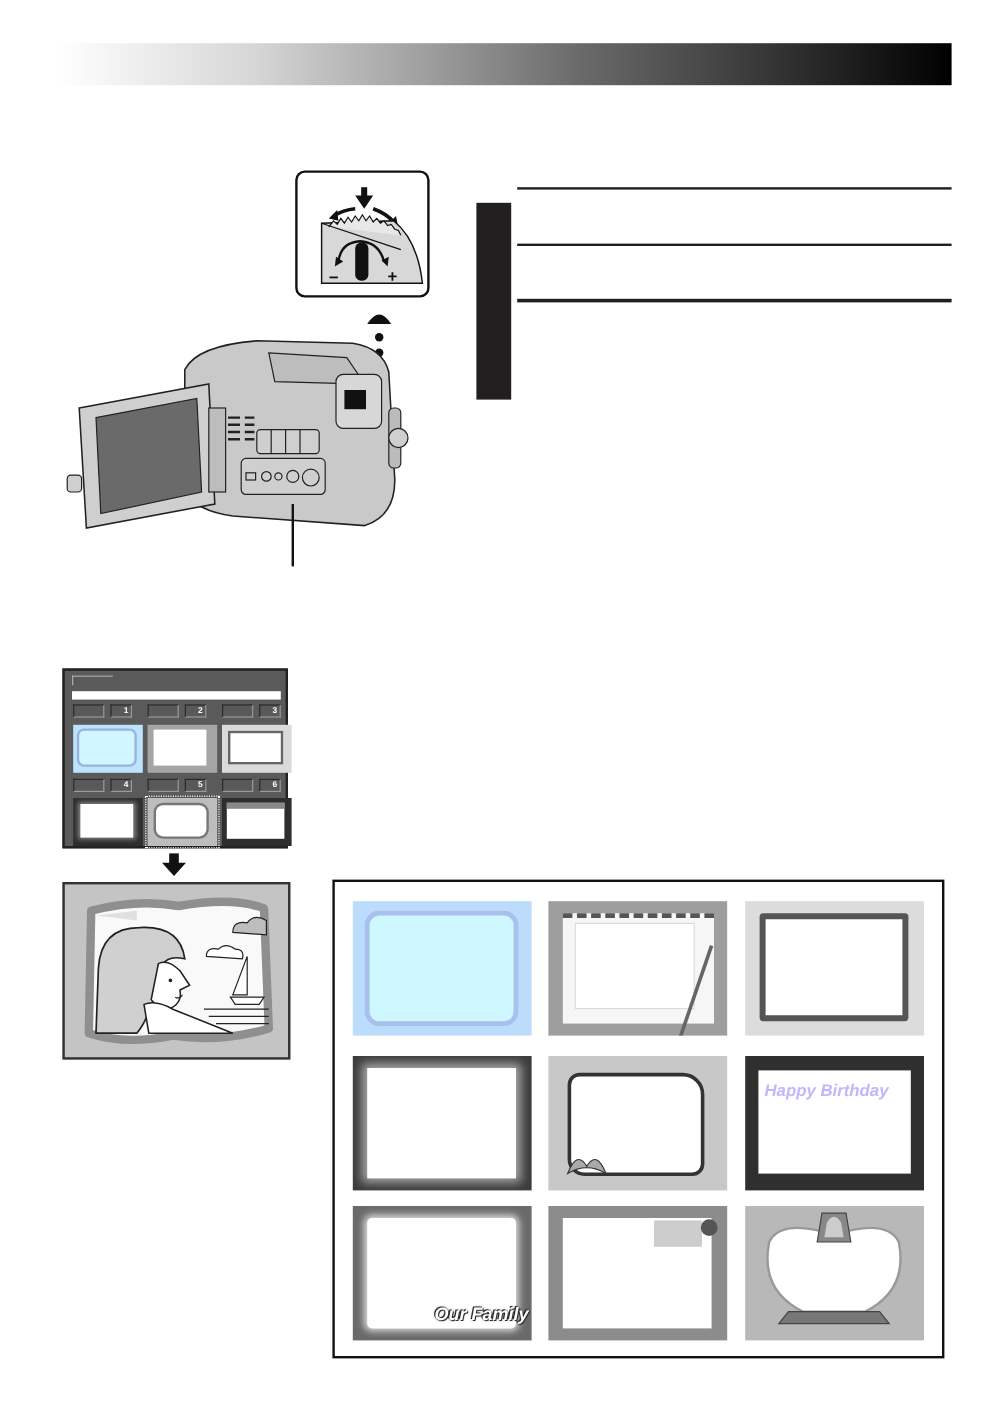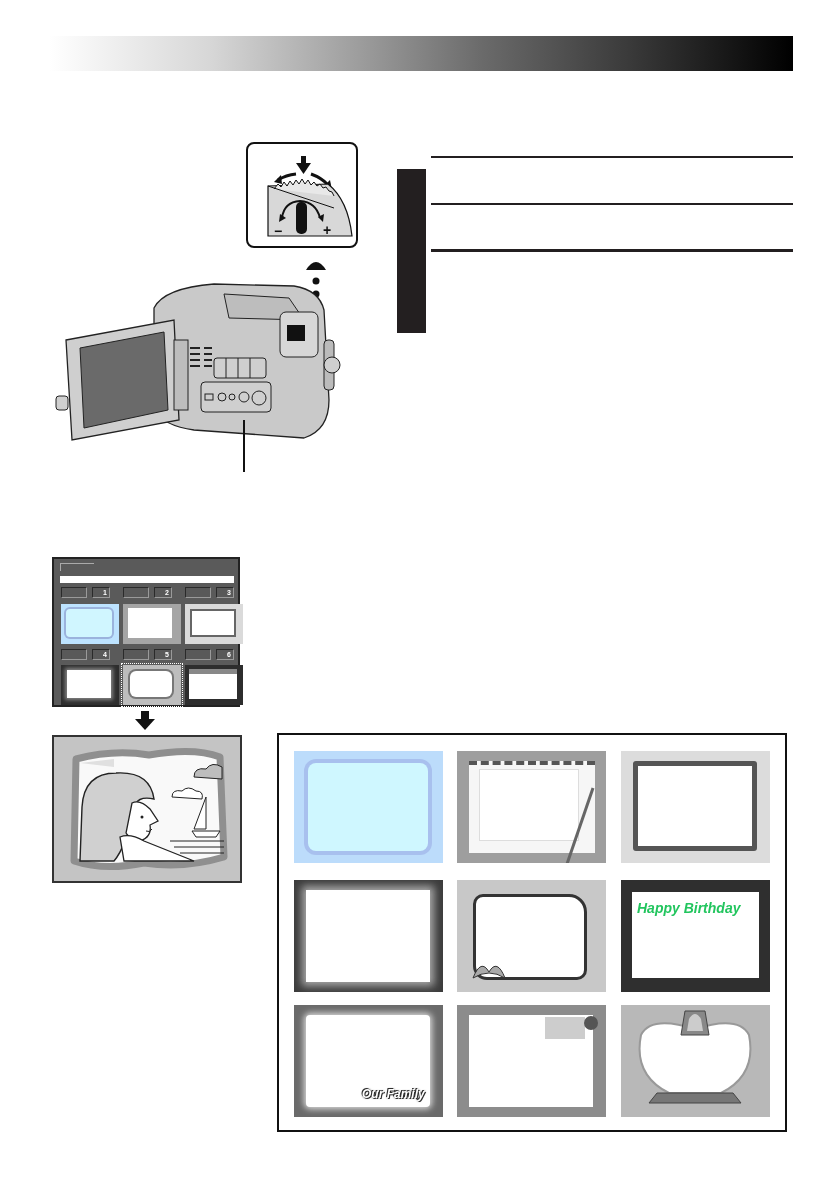--- a/index.html
+++ b/index.html
@@ -55,21 +55,21 @@
     position: absolute; left: 277px; top: 733px; width: 510px; height: 399px;
     border: 2px solid #111; background: #fff;
   }
   .frame-thumb { position: absolute; width: 149px; height: 112px; overflow: hidden; }
   .frame-thumb .inner { position: absolute; background: #fff; }
   .frame-caption {
     position: absolute; font-weight: bold; color: #ffffff; font-size: 13px;
     text-shadow: 0 0 2px #222, 1px 1px 0 #333, -1px -1px 0 #333;
     font-style: italic; white-space: nowrap;
   }
-  .frame-caption.dark { color: #22c55e; text-shadow: 0 0 1px #fff; }
+  .frame-caption.dark { color: #c4b5fd; text-shadow: 0 0 1px #fff; }
 </style>
 </head>
 <body>
 
 <div class="header-bar"></div>
 
 <div class="dial-box">
   <svg width="108" height="102" viewBox="0 0 108 102">
 
     <rect x="53" y="12" width="5" height="8" fill="#111"></rect>
@@ -238,21 +238,21 @@
         <path d="M6 30 Q14 10 22 24 Q30 10 38 30 Q22 20 6 30 Z" fill="#aaa" stroke="#333"></path>
       </svg>
   </div>
   <div class="frame-thumb" style="left:342px;top:145px;background:#2f2f2f;">
     <div class="inner" style="left:11px;top:12px;width:127px;height:86px;background:#fff;"></div>
     <div class="frame-caption dark" style="left:16px;top:20px;font-size:14px;">Happy Birthday</div>
   </div>
 
   <div class="frame-thumb" style="left:15px;top:270px;background:#6a6a6a;">
     <div class="inner" style="left:12px;top:10px;width:124px;height:92px;background:#fff;border-radius:4px;box-shadow:0 0 6px 2px #ddd;"></div>
-    <div class="frame-caption" style="left:68px;top:82px;font-size:12px;">Our Family</div>
+    <div class="frame-caption" style="left:68px;top:82px;font-size:15px;">Our Family</div>
   </div>
   <div class="frame-thumb" style="left:178px;top:270px;background:#8c8c8c;">
     <div class="inner" style="left:12px;top:10px;width:124px;height:92px;background:#fff;"></div>
     <svg style="position:absolute;left:84px;top:6px;" width="60" height="40">
       <rect x="4" y="6" width="40" height="22" fill="#b8b8b8" opacity="0.7"></rect>
       <circle cx="50" cy="12" r="7" fill="#555"></circle>
     </svg>
   </div>
   <div class="frame-thumb" style="left:342px;top:270px;background:#b8b8b8;">
     <svg width="149" height="112">

